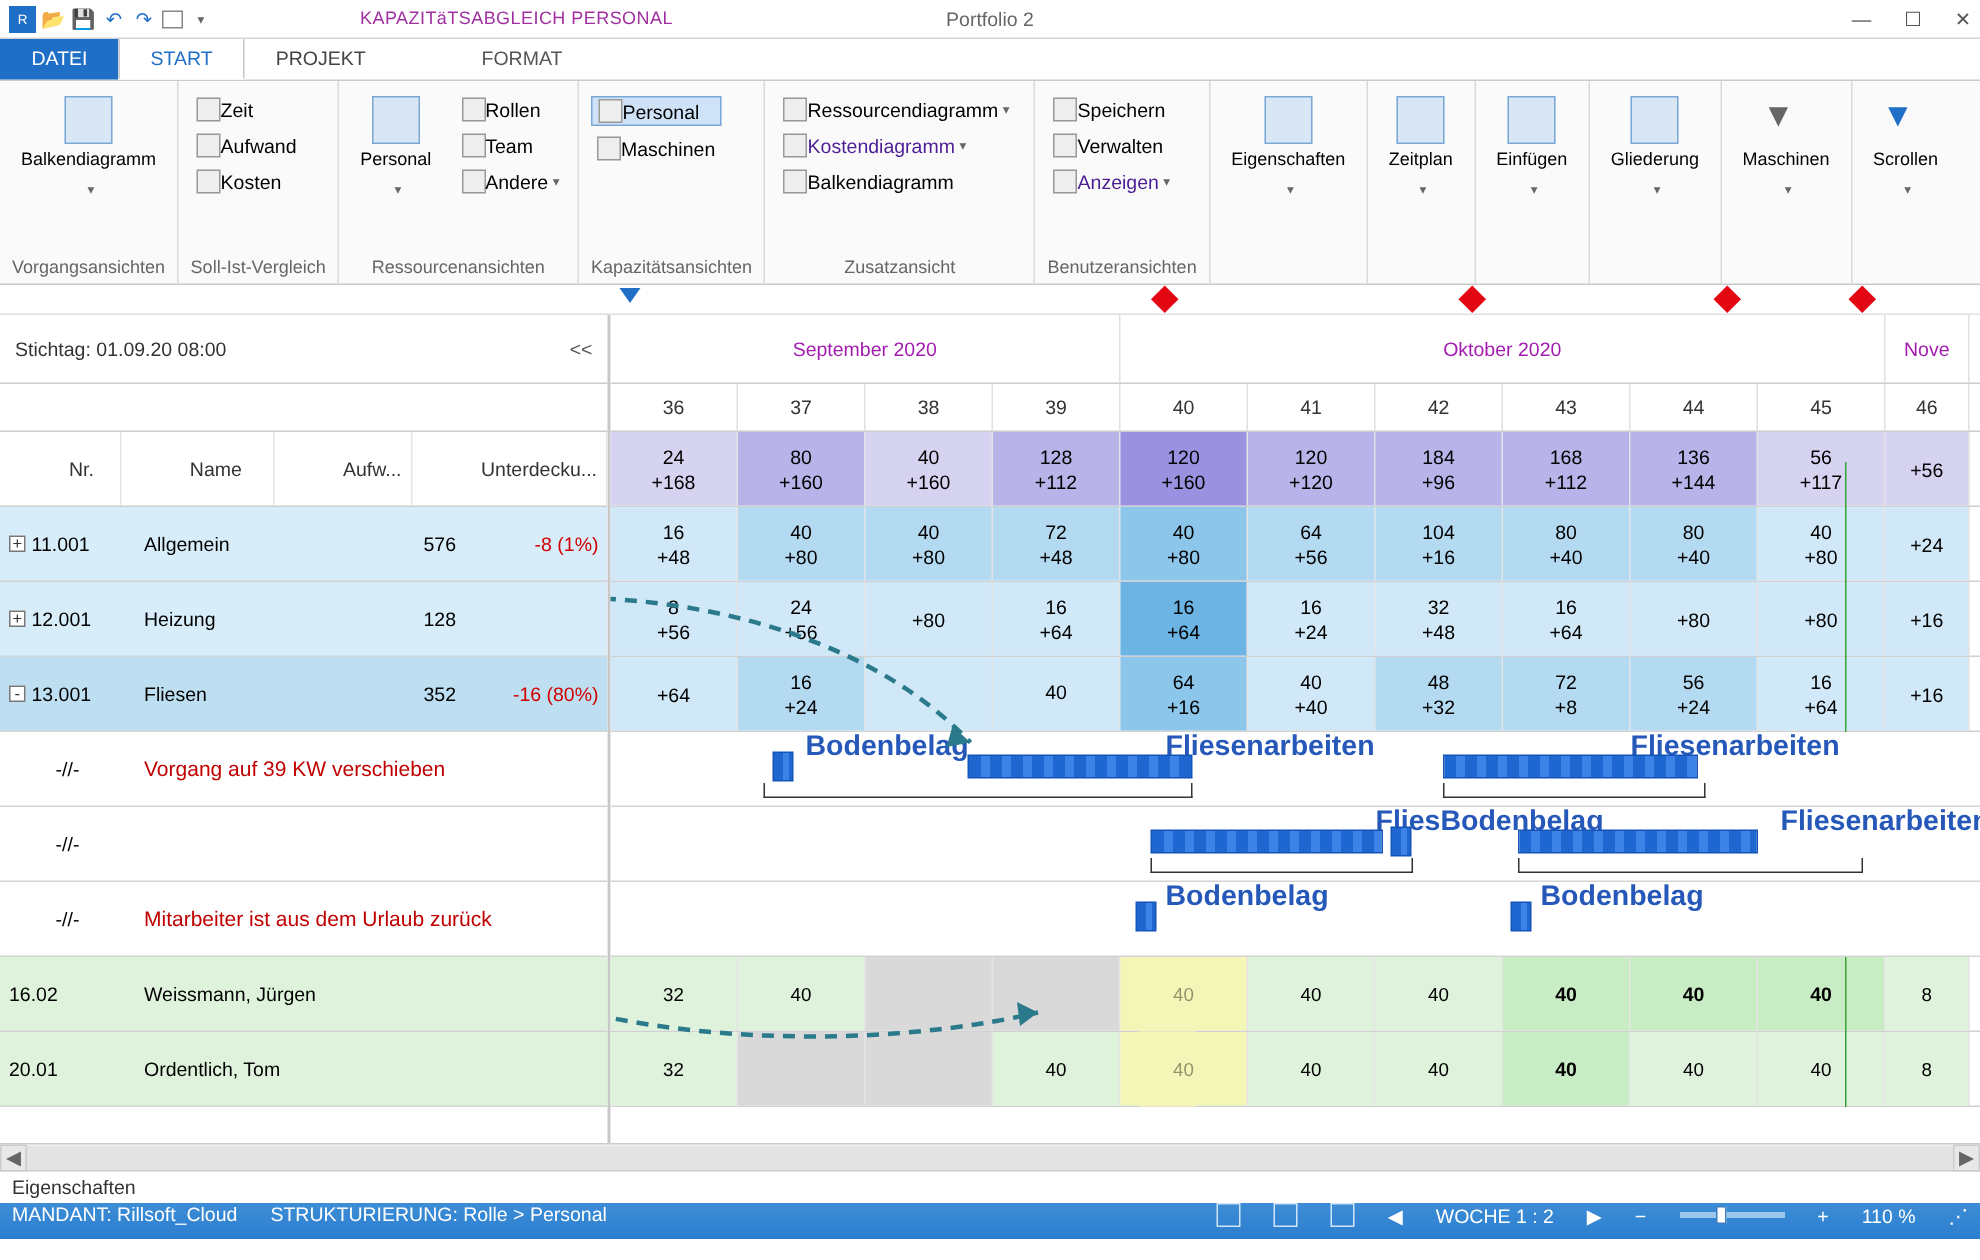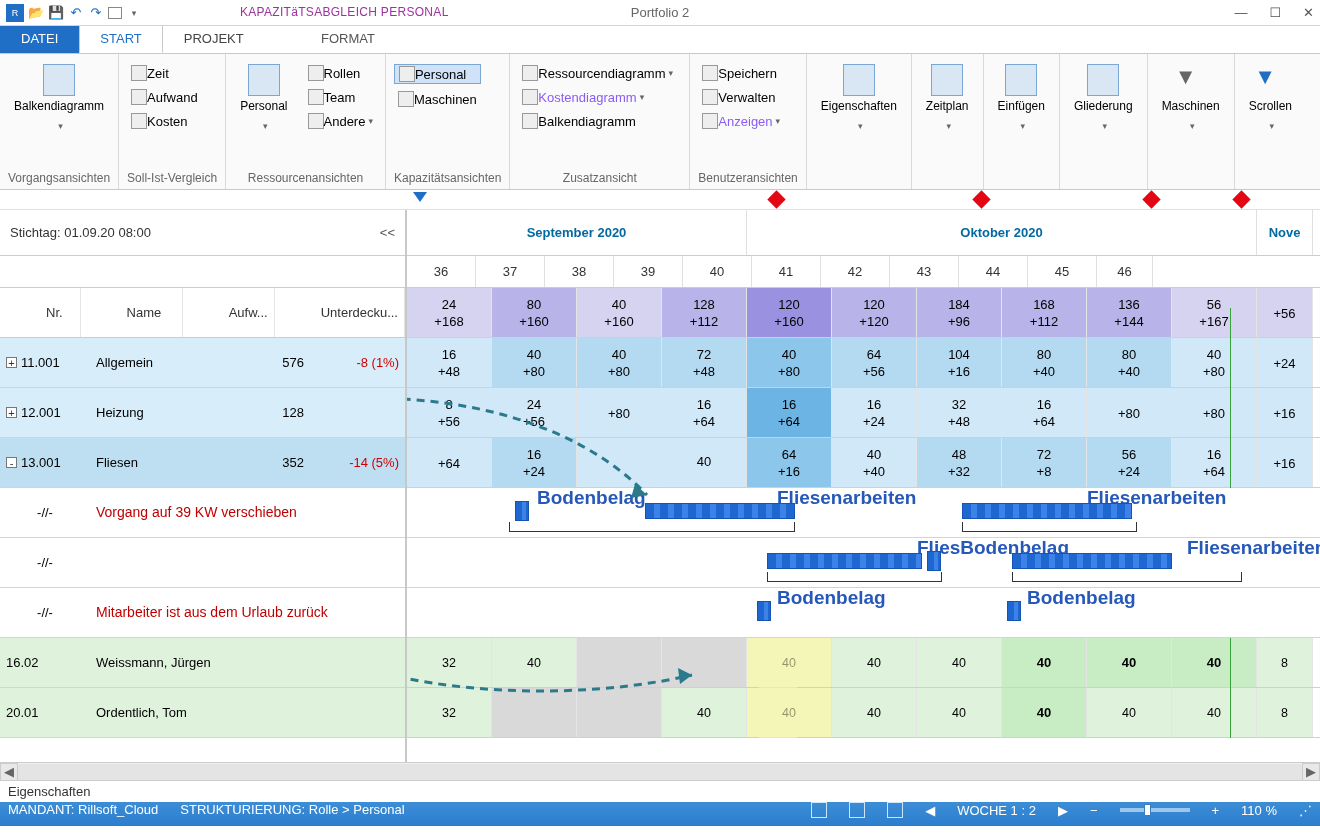--- a/index.html
+++ b/index.html
@@ -26,21 +26,21 @@
 .ribbon-group { border-right:1px solid #d9d9d9; padding:6px 8px 2px; display:flex; flex-direction:column; justify-content:space-between; }
 .ribbon-group .body { display:flex; gap:10px; align-items:flex-start; }
 .ribbon-group .label { text-align:center; color:#666; font-size:12px; padding:4px 0 2px; }
 .big-btn { display:flex; flex-direction:column; align-items:center; gap:4px; padding:4px 6px; cursor:pointer; }
 .big-btn .ico { width:32px; height:32px; border:1px solid #7aa7d4; background:#d9e7f5; }
 .big-btn span.txt { font-size:12px; text-align:center; line-height:13px; }
 .small-stack { display:flex; flex-direction:column; gap:6px; padding-top:4px; }
 .small-btn { display:flex; align-items:center; gap:0; cursor:pointer; padding:1px 4px; }
 .small-btn .ico { width:16px; height:16px; border:1px solid #999; background:#eee; }
 .small-btn.selected { background:#cfe2f7; border:1px solid #7aa7d4; }
-.small-btn.disabled { color:#8b5cf6; }
+.small-btn.disabled { color:#4c1d95; }
 .drop-arrow::after { content:"▾"; font-size:9px; color:#666; margin-left:3px; }
 
 
 .markers { height:20px; position:relative; border-bottom:1px solid #e0e0e0; }
 .diamond { width:13px; height:13px; background:#e30613; transform:rotate(45deg); position:absolute; top:3px; }
 .timeline-marker { position:absolute; left:413px; top:2px; width:0; height:0; border-left:7px solid transparent; border-right:7px solid transparent; border-top:10px solid #1f6fc7; }
 
 
 .mainwrap { display:flex; height:552px; }
 .leftpane { width:407px; border-right:2px solid #c8c8c8; display:flex; flex-direction:column; overflow:hidden; }
@@ -64,23 +64,23 @@
 .expander { width:11px; height:11px; border:1px solid #777; display:inline-flex; align-items:center; justify-content:center; font-size:11px; line-height:0; color:#333; background:#fff; }
 .lrow.group-a { background:#d7edf9; }
 .lrow.group-b { background:#bedff2; }
 .lrow.task-anno { background:#fff; }
 .lrow.person { background:#dff3dc; }
 .lrow .red { color:#d00000; }
 .anno-text { color:#c00000; font-size:14px; line-height:17px; }
 
 
 .th-months { height:46px; display:flex; border-bottom:1px solid #ccc; position:relative; background:#fff;}
-.th-months .m { text-align:center; color:#0369a1; border-right:1px solid #e0e0e0; display:flex; align-items:center; justify-content:center;font-weight:bold; }
+.th-months .m { text-align:center; color:#a21caf; border-right:1px solid #e0e0e0; display:flex; align-items:center; justify-content:center; }
 .th-weeks { height:32px; display:flex; border-bottom:1px solid #ccc; }
-.th-weeks .w { width:69px; border-right:1px solid #e0e0e0; display:flex; align-items:center; justify-content:center; color:#333; }
+.th-weeks .w { width:85px; border-right:1px solid #e0e0e0; display:flex; align-items:center; justify-content:center; color:#333; }
 .th-weeks .w:last-child{width:56px;}
 
 
 .caprow { display:flex; border-bottom:1px solid #d0d0d0; height:50px; }
 .caprow .cell { width:85px; border-right:1px solid #e4e4e4; text-align:center; font-size:12.5px; display:flex; flex-direction:column; justify-content:center; gap:2px; }
 .caprow .cell:last-child{width:56px;}
 .caprow .cell.single-line{gap:0; line-height:50px;}
 .purple { background:#d6d3f1; }
 .purple-dk { background:#b8b3e8; }
 .purple-dk2 { background:#9a92e0; }
@@ -367,21 +367,21 @@
       <div class="c-aufw">128</div>
       <div class="c-unt red"></div>
         </div>
         <div class="lrow group-b">
           <div class="c-nr">
             <span class="expander">-</span>
             <span>13.001</span>
           </div>
       <div class="c-name">Fliesen</div>
       <div class="c-aufw">352</div>
-      <div class="c-unt red">-14 (5%)</div>
+      <div class="c-unt red">-16 (80%)</div>
         </div>
         <div class="lrow task-anno">
           <div class="c-nr" style="justify-content:center;width:90px">-//-</div>
       <div class="anno-text" style="flex:1">Vorgang auf 39 KW verschieben</div>
         </div>
         <div class="lrow task-anno">
           <div class="c-nr" style="justify-content:center;width:90px">-//-</div>
       <div class="anno-text" style="flex:1"></div>
         </div>
         <div class="lrow task-anno">
@@ -459,21 +459,21 @@
           <div class="cell purple-dk">
             <div>168</div>
             <div>+112</div>
           </div>
           <div class="cell purple-dk">
             <div>136</div>
             <div>+144</div>
           </div>
           <div class="cell purple">
             <div>56</div>
-            <div>+167</div>
+            <div>+117</div>
           </div>
           <div class="cell purple">
             <div></div>
             <div>+56</div>
           </div>
         </div>
         <div class="caprow">
           <div class="cell blue-l">
             <div>16</div>
             <div>+48</div>

